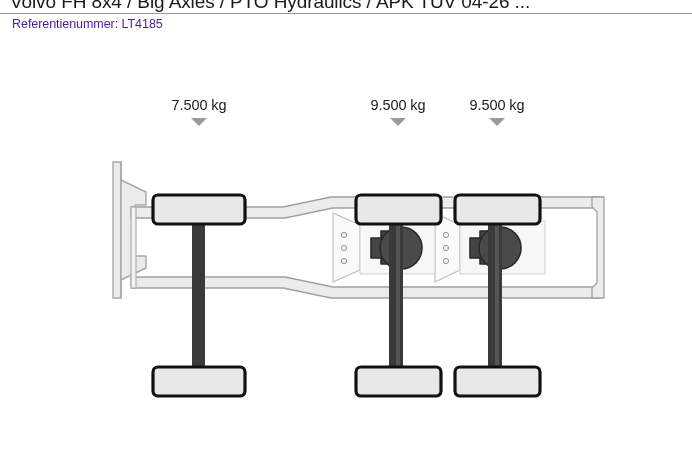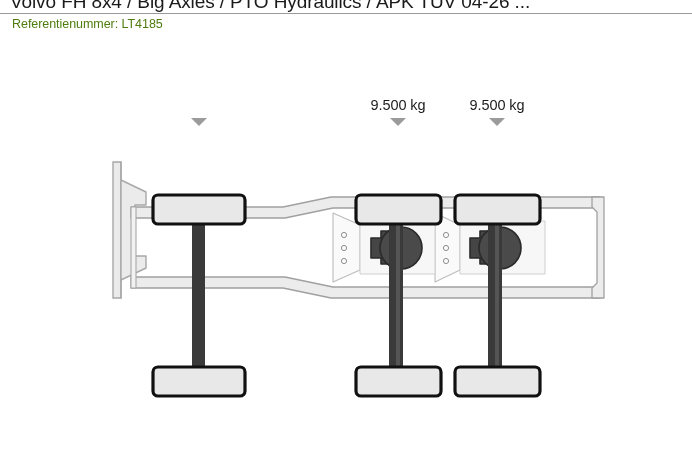--- a/index.html
+++ b/index.html
@@ -35,21 +35,21 @@
     top: 13px;
     width: 692px;
     height: 1px;
     background: #9a9a9a;
   }
   .ref-line {
     position: absolute;
     left: 12px;
     top: 17px;
     font-size: 12.5px;
-    color: #4d7c0f;
+    color: #4c1d95;
     white-space: nowrap;
     letter-spacing: -0.05px;
   }
 
   
   .diagram-area {
     position: absolute;
     left: 0;
     top: 45px;
     width: 692px;
@@ -85,20 +85,21 @@
 <body>
 
 <div class="listing-title">Volvo FH 8x4 / Big Axles / PTO Hydraulics / APK TUV 04-26 ...</div>
 
 <div class="header-rule"></div>
 
 <div class="ref-line">Referentienummer: LT4185</div>
 
 <div class="diagram-area">
 
+  <div class="weight-label" style="left:149px; top:52px; width:100px;">7.500 kg</div>
   <div class="weight-arrow" style="left:191px; top:73px;"></div>
 
   <div class="weight-label" style="left:348px; top:52px; width:100px;">9.500 kg</div>
   <div class="weight-arrow" style="left:390px; top:73px;"></div>
 
   <div class="weight-label" style="left:447px; top:52px; width:100px;">9.500 kg</div>
   <div class="weight-arrow" style="left:489px; top:73px;"></div>
 
   <svg class="truck" width="692" height="415" viewBox="0 0 692 415">
 

